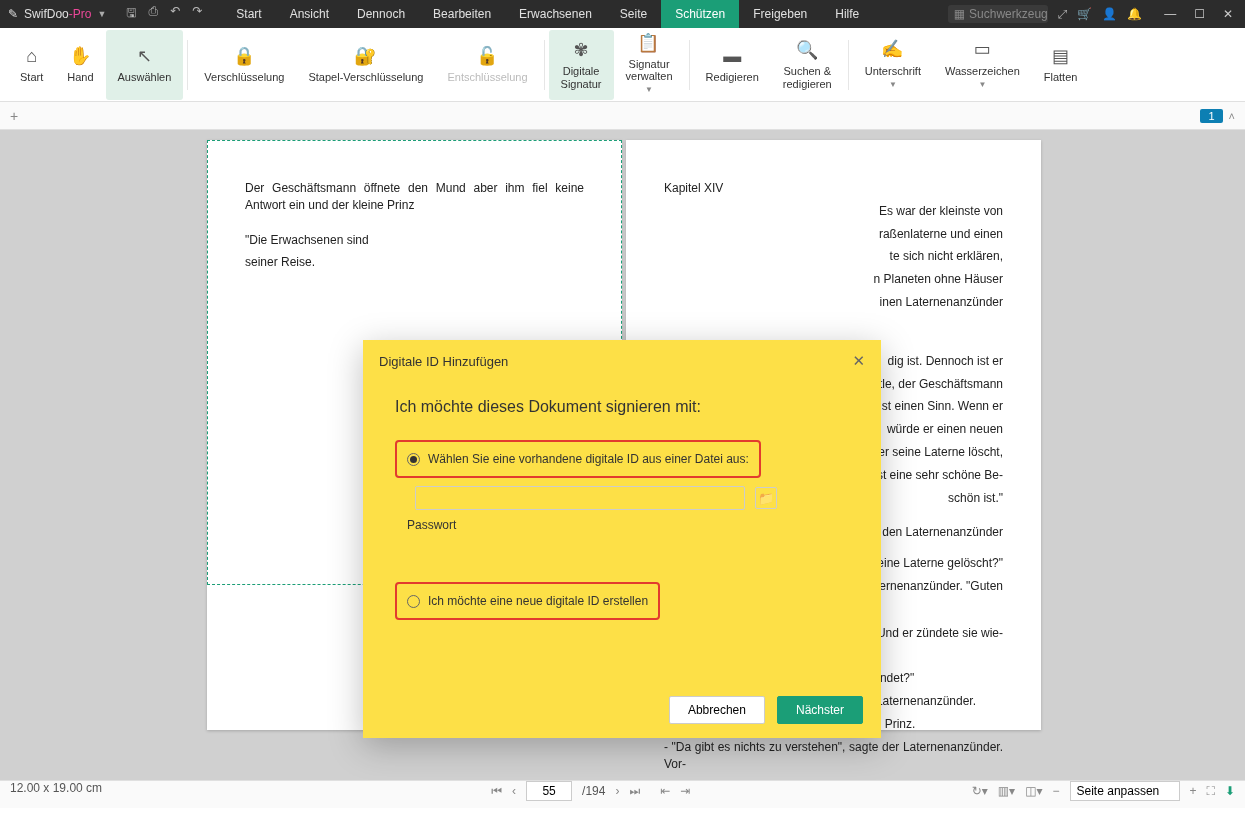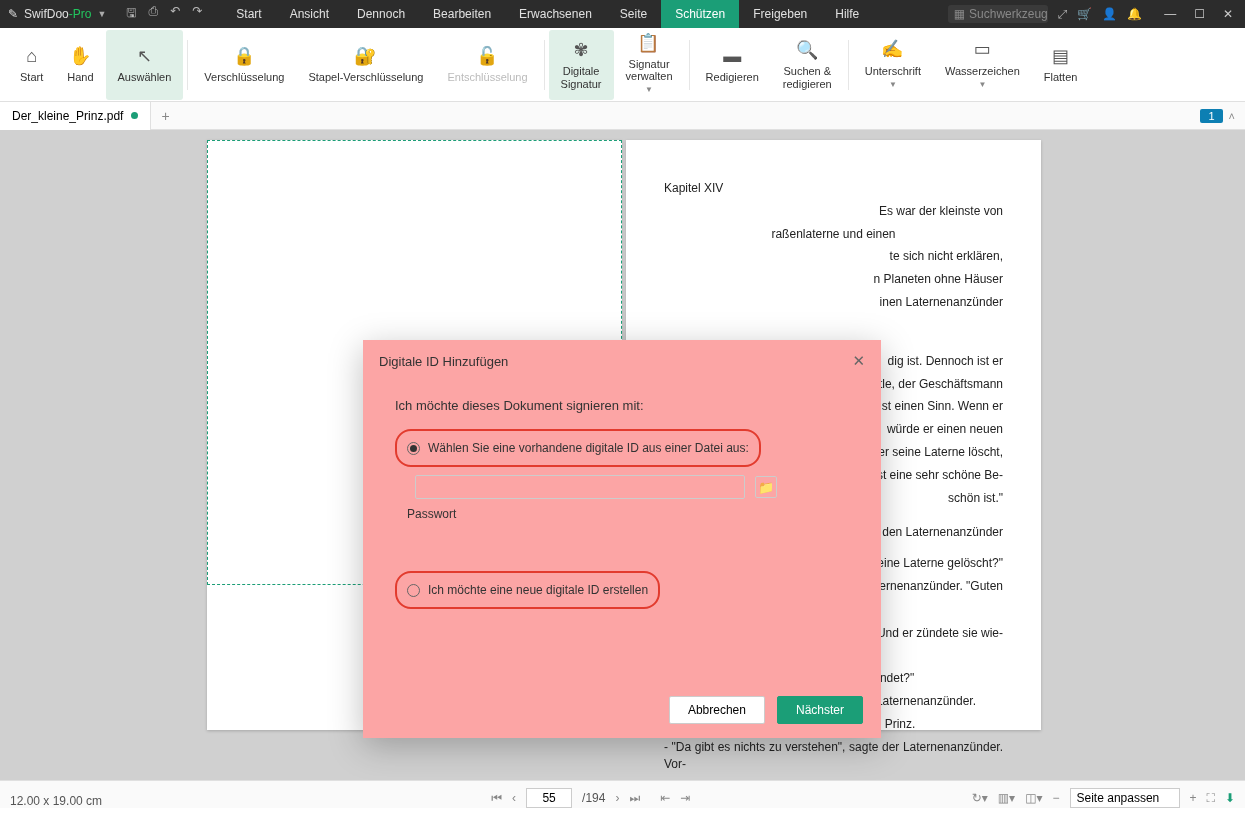--- a/index.html
+++ b/index.html
@@ -1,19 +1,19 @@
 <!DOCTYPE html>
 <html><head>
 <meta charset="utf-8">
 <style>
 *{box-sizing:border-box;margin:0;padding:0;font-family:"Segoe UI",Arial,sans-serif}
 body{width:1245px;height:818px;overflow:hidden;background:#fff;position:relative}
 .titlebar{height:28px;background:#2c2c2c;color:#e0e0e0;display:flex;align-items:center;font-size:12px}
 .app-title{display:flex;align-items:center;padding:0 8px;gap:6px}
-.app-title .pro{color:#22c55e}
+.app-title .pro{color:#ec4899}
 .drop{color:#aaa;font-size:9px}
 .titlebar-icons{display:flex;gap:12px;padding:0 12px;color:#bbb}
 .titlebar-icons span{cursor:pointer}
 .menubar{display:flex;flex:1;margin-left:8px}
 .menubar .mi{padding:0 14px;height:28px;line-height:28px;cursor:pointer;font-size:12px}
 .menubar .mi.active{background:#1b9e77;color:#fff}
 .titlebar-right{display:flex;align-items:center;gap:10px;padding:0 10px;color:#aaa}
 .searchbox{background:#3a3a3a;border-radius:3px;padding:2px 6px;display:flex;align-items:center;gap:4px;color:#888;font-size:12px;width:100px;overflow:hidden}
 .win-controls{display:flex;gap:18px;padding:0 12px;color:#ccc}
 .ribbon{height:74px;background:#fff;border-bottom:1px solid #e0e0e0;display:flex;align-items:center;padding:0 8px}
@@ -31,39 +31,39 @@
 .chev{color:#888;font-size:11px}
 .viewport{height:650px;background:#d0d0d0;position:relative;overflow:hidden}
 .page{position:absolute;background:#fff;box-shadow:0 1px 3px rgba(0,0,0,.2)}
 .page.left{left:207px;top:10px;width:415px;height:590px}
 .page.right{left:626px;top:10px;width:415px;height:590px}
 .sigbox{position:absolute;border:1px dashed #1b9e77}
 .page-text{padding:40px 38px;font-size:12px;color:#222;font-family:Georgia,serif;text-align:justify;line-height:1.4}
 .page-text p{margin-bottom:6px}
 .pagenum{position:absolute;bottom:30px;left:50%;transform:translateX(-50%);font-size:11px;color:#333}
 .chapter{font-weight:normal;margin-bottom:12px}
-.modal{position:absolute;left:363px;top:210px;width:518px;height:398px;background:#fca5a5;box-shadow:0 8px 32px rgba(0,0,0,.25);z-index:100}
+.modal{position:absolute;left:363px;top:210px;width:518px;height:398px;background:#fde047;box-shadow:0 8px 32px rgba(0,0,0,.25);z-index:100}
 .modal-head{display:flex;align-items:center;padding:12px 16px;font-size:13px;color:#333}
 .modal-close{margin-left:auto;cursor:pointer;color:#666;font-size:15px}
 .modal-body{padding:8px 32px}
-.prompt{font-size:13px;color:#333;margin:8px 0 16px}
+.prompt{font-size:16px;color:#333;margin:8px 0 24px}
 .radio-row{display:flex;align-items:center;gap:8px;font-size:12px;color:#333;padding:6px 4px}
 .radio{width:13px;height:13px;border:1px solid #666;border-radius:50%;display:flex;align-items:center;justify-content:center}
 .radio.checked::after{content:"";width:7px;height:7px;background:#333;border-radius:50%}
-.hl{border:2px solid #e23b2e;border-radius:16px;padding:4px 6px;display:inline-flex}
+.hl{border:2px solid #e23b2e;border-radius:4px;padding:4px 6px;display:inline-flex}
 .file-row{display:flex;gap:10px;margin:8px 0 8px 20px;align-items:center}
 .file-input{width:330px;height:24px;border:1px solid #ccc;border-radius:2px}
 .folder-btn{width:22px;height:22px;border:1px solid #ccc;border-radius:2px;display:flex;align-items:center;justify-content:center;font-size:13px;color:#666;cursor:pointer}
 .pw-label{font-size:12px;color:#333;margin:8px 0 6px 12px}
 .pw-input{width:260px;height:24px;border:1px solid #ccc;border-radius:2px;margin-left:20px;padding:0 6px;font-size:12px;color:#999}
 .radio2{margin-top:50px}
 .modal-foot{position:absolute;bottom:14px;right:18px;display:flex;gap:12px}
 .btn{padding:6px 18px;font-size:12px;border-radius:2px;cursor:pointer;border:1px solid #ccc;background:#fff}
 .btn.primary{background:#1b9e77;color:#fff;border-color:#1b9e77}
-.statusbar{height:28px;background:#fafafa;border-top:1px solid #e0e0e0;display:flex;align-items:flex-end;font-size:12px;color:#555;padding:0 10px}
+.statusbar{height:28px;background:#fafafa;border-top:1px solid #e0e0e0;display:flex;align-items:flex-start;font-size:12px;color:#555;padding:0 10px}
 .status-left{flex:0 0 200px}
 .status-mid{flex:1;display:flex;align-items:center;justify-content:center;gap:10px}
 .status-right{display:flex;align-items:center;gap:10px}
 .pginput{width:46px;height:20px;border:1px solid #ccc;text-align:center;font-size:12px}
 .navbtn{color:#888;cursor:pointer;font-size:12px}
 .fit-input{width:110px;height:20px;border:1px solid #ccc;padding:0 6px;font-size:12px}
 </style>
 </head>
 <body>
 
@@ -166,42 +166,43 @@
       <span>Wasserzeichen</span>
       <span class="drop" style="font-size:8px;color:#888">▼</span>
     </div>
   <div class="rbtn">
       <div class="ricon">▤</div>
       <span>Flatten</span>
     </div>
 </div>
 
 <div class="tabbar">
-  <div class="ftab">
-    <span>Der_kleine_Prinz.pdf</span>
-    <span class="dot"></span>
-  </div>
   <div class="addtab">+</div>
   <div class="tabbar-right">
     <span class="pagebadge">1</span>
     <span class="chev">˄</span>
   </div>
 </div>
 
 <div class="viewport">
   <div class="page left">
+    <div class="page-text">
+      <p><span>Der Geschäftsmann öffnete den Mund aber ihm fiel keine Antwort ein und der kleine Prinz</span></p>
+      <p style="margin-top:18px"><span>"Die Erwachsenen sind</span></p>
+      <p><span>seiner Reise.</span></p>
+    </div>
     <div class="sigbox" style="left:0;top:0;width:415px;height:445px"></div>
     <div class="sigbox" style="left:168px;top:445px;width:247px;height:58px"></div>
     <div class="pagenum">55</div>
   </div>
   <div class="page right">
     <div class="page-text">
       <p class="chapter">Kapitel XIV</p>
       <p style="text-align:right">Es war der kleinste von</p>
-      <p style="text-align:center">raßenlaterne und einen</p>
+      <p style="text-align:right">raßenlaterne und einen</p>
       <p style="text-align:right">te sich nicht erklären,</p>
       <p style="text-align:right">n Planeten ohne Häuser</p>
       <p style="text-align:right">inen Laternenanzünder</p>
       <p style="text-align:right;margin-top:42px">dig ist. Dennoch ist er</p>
       <p style="text-align:right">tle, der Geschäftsmann</p>
       <p style="text-align:right">st einen Sinn. Wenn er</p>
       <p style="text-align:right">würde er einen neuen</p>
       <p style="text-align:right">er seine Laterne löscht,</p>
       <p style="text-align:right">st eine sehr schöne Be-</p>
       <p style="text-align:right">schön ist."</p>

